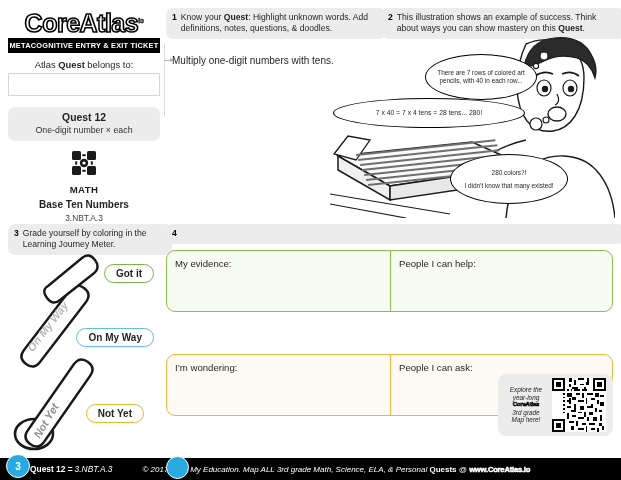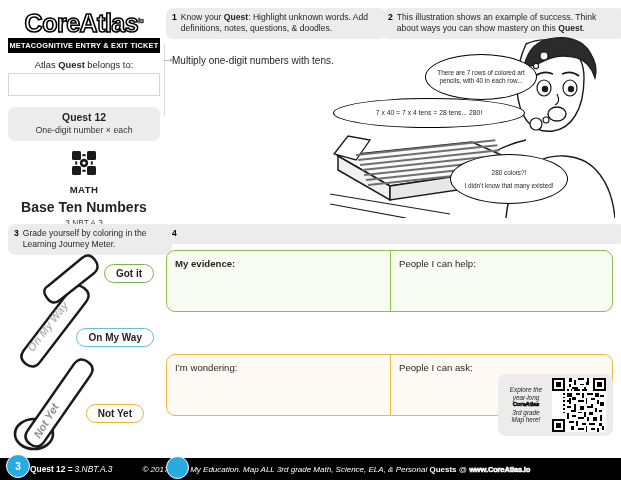--- a/index.html
+++ b/index.html
@@ -23,21 +23,21 @@
     letter-spacing:0.2px;text-align:center;padding:2.5px 0 3px;margin-top:2px;}
   #belongs-label{margin-top:6px;text-align:center;font-size:9.4px;}
   #belongs-input{margin-top:3px;height:21px;border:1px solid #d6d6d6;background:#fff;}
 
   #quest-band{left:8px;top:107px;width:152px;padding:5px 0 6px;text-align:center;}
   #quest-band .q-title{font-size:10.4px;font-weight:bold;}
   #quest-band .q-sub{font-size:8.8px;margin-top:2px;color:#333;}
 
   #subject-block{left:8px;top:150px;width:152px;text-align:center;}
   #subject-block .subj{font-size:9.6px;font-weight:bold;margin-top:4px;letter-spacing:0.4px;}
-  #subject-block .domain{font-size:14px;font-weight:bold;margin-top:4px;}
+  #subject-block .domain{font-size:10px;font-weight:bold;margin-top:4px;}
   #subject-block .code{font-size:8.4px;margin-top:3px;color:#444;}
 
   
   #step1-band{left:166px;top:8px;width:208px;padding:4px 6px 5px 6px;}
   #step1-band .row{display:flex;gap:4px;}
   #quest-text{left:172px;top:54px;width:200px;font-size:10px;line-height:13px;}
   #quest-arrow{left:164px;top:60px;width:9px;height:1px;background:#b5b5b5;}
   #quest-arrow:after{content:"";position:absolute;right:-1px;top:-2px;
     border-left:4px solid #b5b5b5;border-top:2.5px solid transparent;border-bottom:2.5px solid transparent;}
   #quest-vline{left:164px;top:44px;width:1px;height:72px;background:#dcdcdc;}
@@ -66,21 +66,21 @@
   #pill-way{right:6px;top:76px;border:1.4px solid #5fc0e0;}
   #pill-not{right:16px;top:152px;border:1.4px solid #f2b531;}
 
   
   #step4-band{left:166px;top:224px;width:447px;padding:4px 6px 5px 6px;}
   #step4-band .row{display:flex;gap:4px;}
   .prompt-row{position:absolute;left:166px;display:flex;box-sizing:border-box;
     border-radius:9px;overflow:hidden;}
   .prompt-cell{box-sizing:border-box;padding:7px 8px;font-size:9.6px;}
   #row-green{top:250px;width:447px;height:62px;border:1.2px solid #8cc152;background:#f7fbf2;}
-  #row-green .prompt-cell:first-child{width:224px;border-right:1.2px solid #8cc152;font-weight:bold;}
+  #row-green .prompt-cell:first-child{width:224px;border-right:1.2px solid #8cc152;}
   #row-blue{top:315px;width:447px;height:56px;border:1.2px solid #74c4e0;background:#f4fbfd;margin-top:42px;}
   #row-blue .prompt-cell:first-child{width:224px;border-right:1.2px solid #74c4e0;}
   #row-yellow{top:354px;width:447px;height:62px;border:1.2px solid #f0b840;background:#fdfaf3;}
   #row-yellow .prompt-cell:first-child{width:224px;border-right:1.2px solid #f0b840;}
   #row-yellow .prompt-cell:last-child{width:126px;}
 
   
   #qr-panel{left:498px;top:374px;width:115px;height:62px;background:#ececec;
     border-radius:8px;display:flex;align-items:center;gap:3px;padding:4px 5px;box-sizing:border-box;}
   #qr-text{width:46px;font-size:6.4px;line-height:7.6px;font-style:italic;text-align:center;color:#222;}

